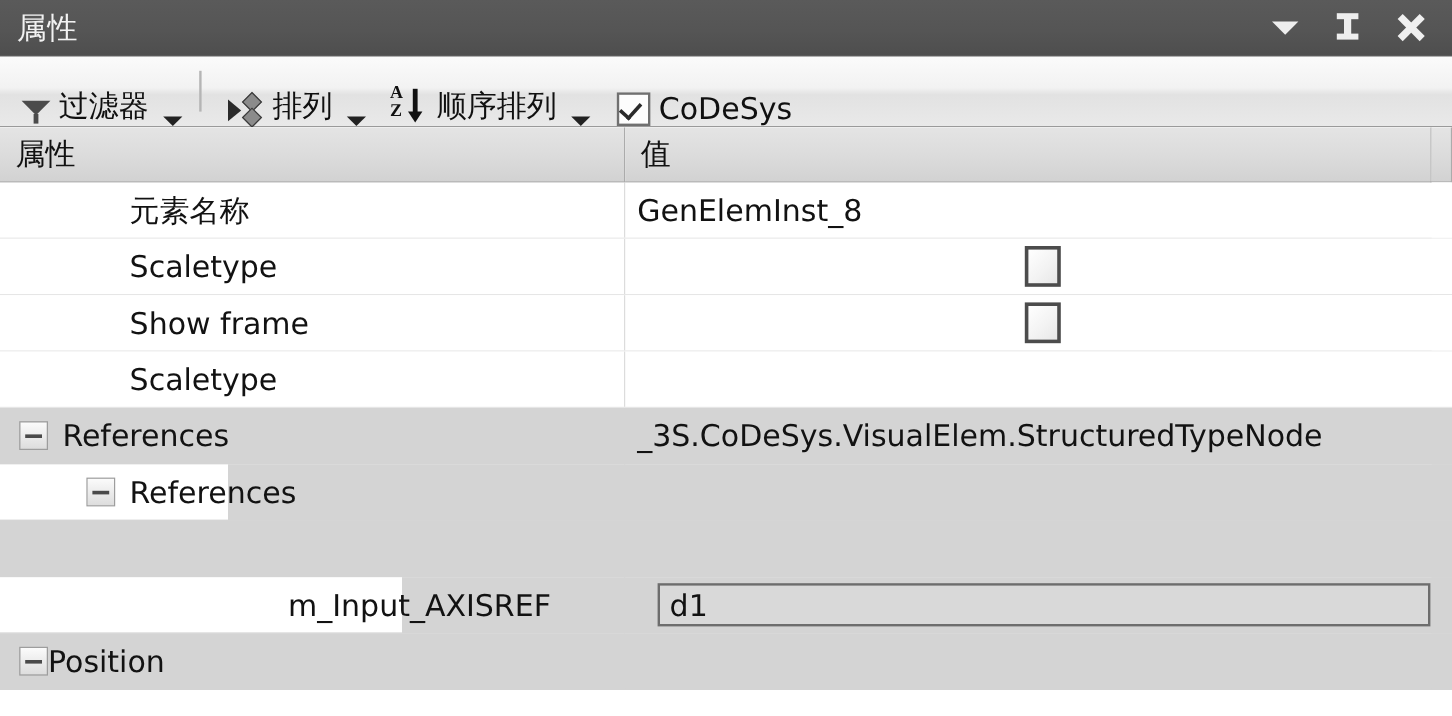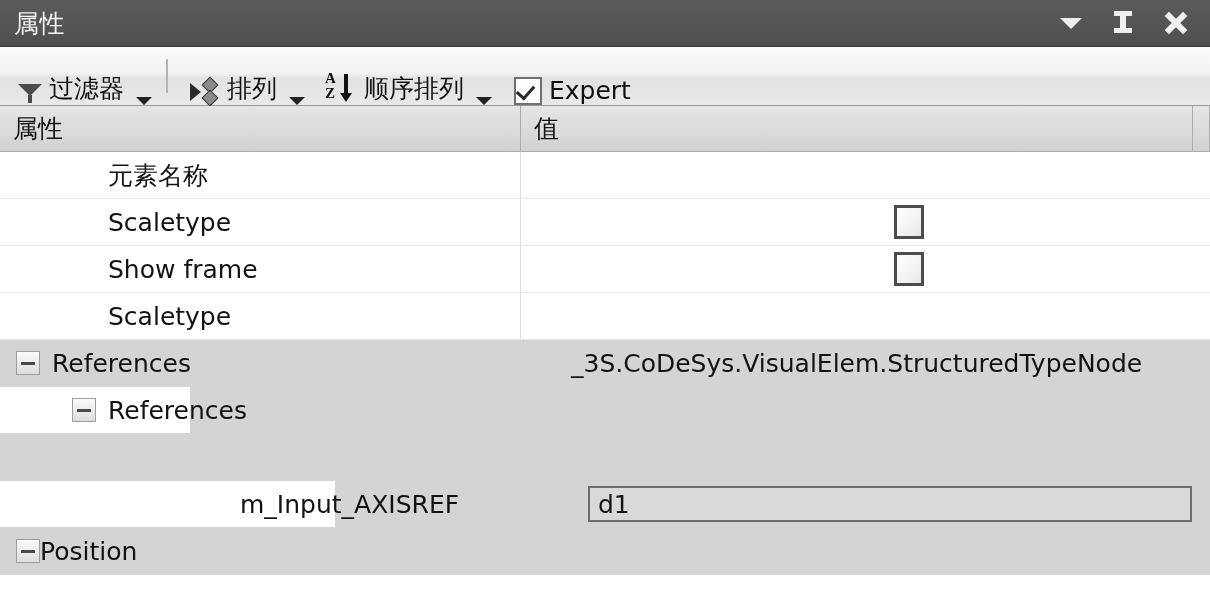--- a/index.html
+++ b/index.html
@@ -110,21 +110,21 @@
     display:flex;align-items:center;box-sizing:border-box;
   }
   .ghead .hc span{
     font-size:25px;color:#111;padding-left:13px;
     font-family:"DejaVu Sans","Liberation Sans",sans-serif;
   }
   .hc-prop{width:521px;border-left:1px solid #ababab;}
   .hc-val{width:672px;}
   .hc-tail{flex:1;border-right:none;}
 
-  .grow{display:flex;height:47px;box-sizing:border-box;border-bottom:1px solid #e6e6e6;gap:40px;}
+  .grow{display:flex;height:47px;box-sizing:border-box;border-bottom:1px solid #e6e6e6;}
   .grow.gray{background:#d4d4d4;border-bottom:1px solid #d4d4d4;}
   .grow.white{background:#ffffff;}
   .cell-prop{
     width:521px;box-sizing:border-box;position:relative;
     display:flex;align-items:center;border-right:1px solid #dcdcdc;
   }
   .grow.gray .cell-prop{border-right:1px solid #d4d4d4;}
   .cell-val{
     flex:1;box-sizing:border-box;display:flex;align-items:center;position:relative;
   }
@@ -218,41 +218,45 @@
           <span class="az az2">Z</span>
         <span class="arr"></span>
           <span class="arrh"></span>
       </span>
       <span class="tb-label">顺序排列</span>
       <span class="tb-caret"></span>
     </div>
 
     <div class="tb-item" style="margin-left:14px;">
       <span class="cb-expert checked"></span>
-      <span class="tb-label">Expert</span>
+      <span class="tb-label">CoDeSys</span>
     </div>
   </div>
 
   <div class="grid">
 
     <div class="ghead">
       <div class="hc hc-prop">
         <span>属性</span>
       </div>
       <div class="hc hc-val">
         <span>值</span>
       </div>
       <div class="hc hc-tail"></div>
     </div>
 
     <div id="rows-host">
         <div class="grow white">
           <div class="cell-prop">
             <span class="ptext" style="position: absolute; left: 108px;">元素名称</span>
           </div>
+          <div class="cell-val">
+            <div class="right-strip"></div>
+            <span class="vtext">GenElemInst_8</span>
+          </div>
         </div>
         <div class="grow white">
           <div class="cell-prop">
             <span class="ptext" style="position: absolute; left: 108px;">Scaletype</span>
           </div>
           <div class="cell-val">
             <div class="right-strip"></div>
             <div class="vcb" style="left: 333px;"></div>
           </div>
         </div>

